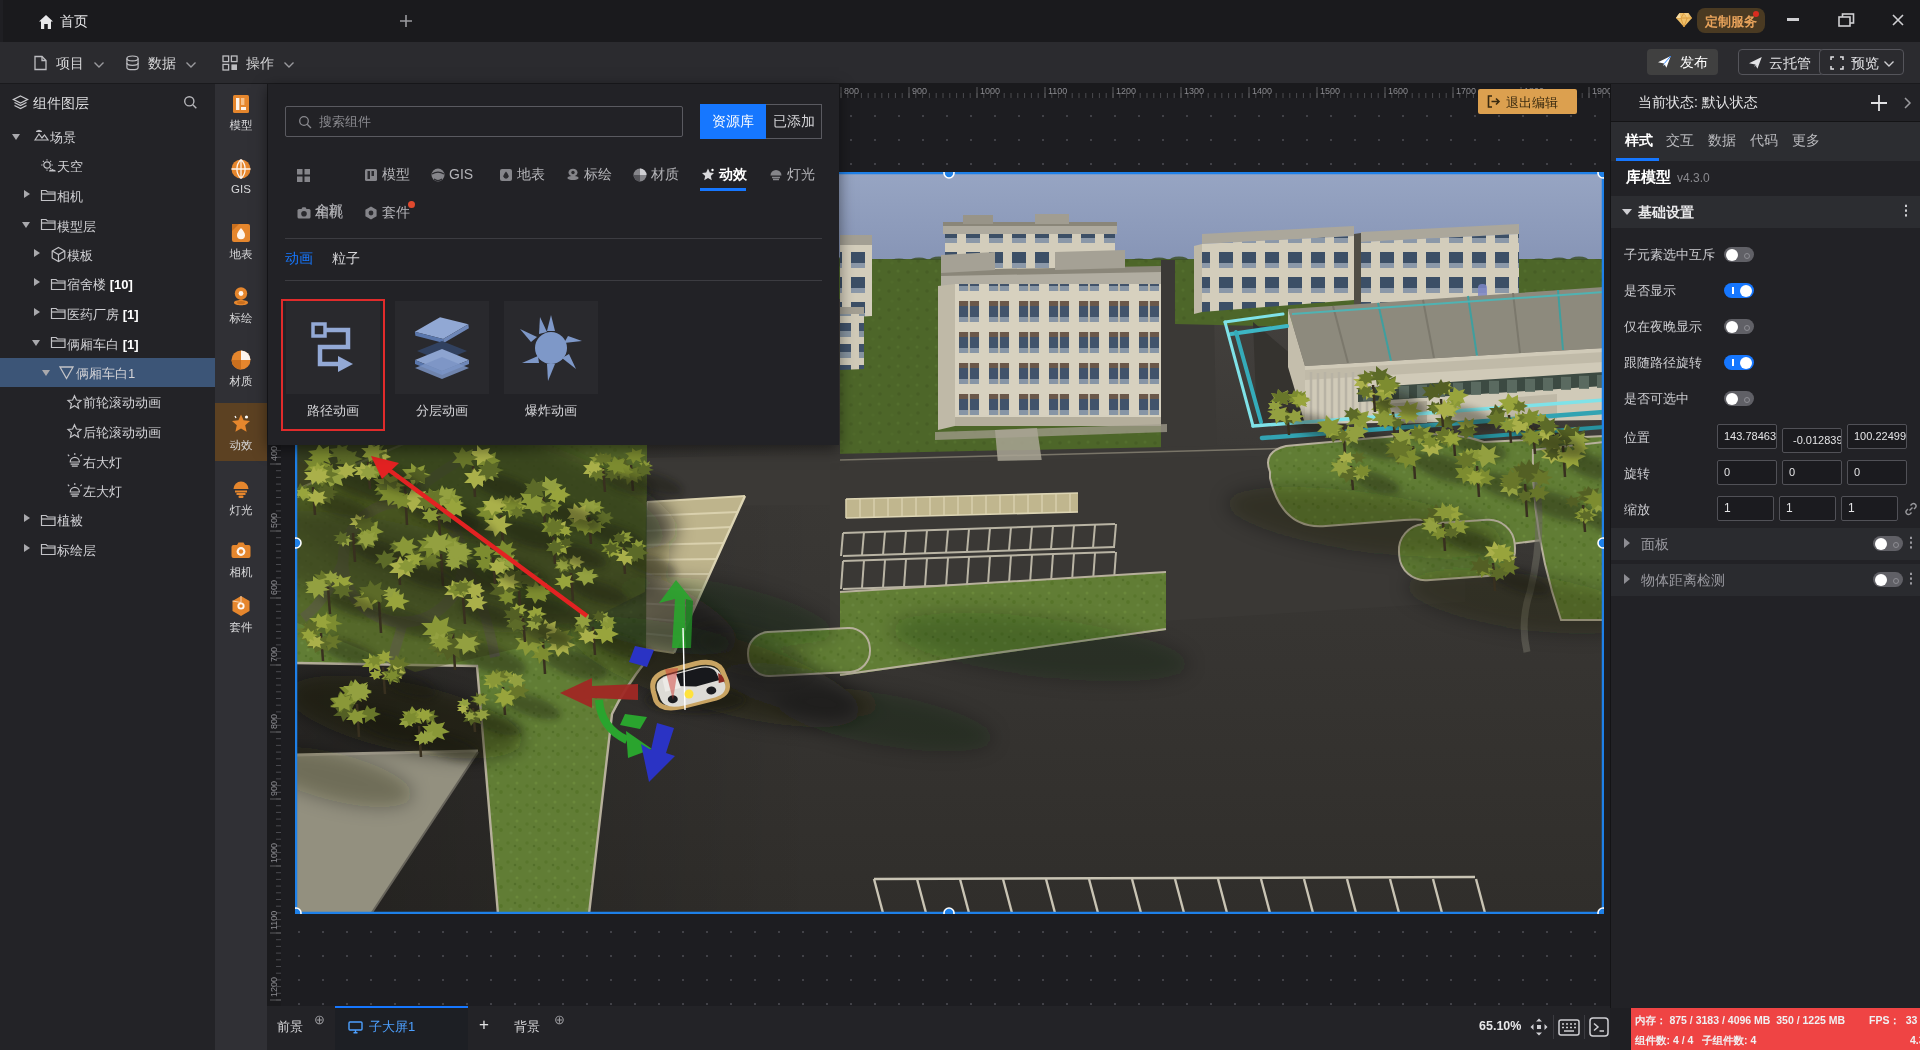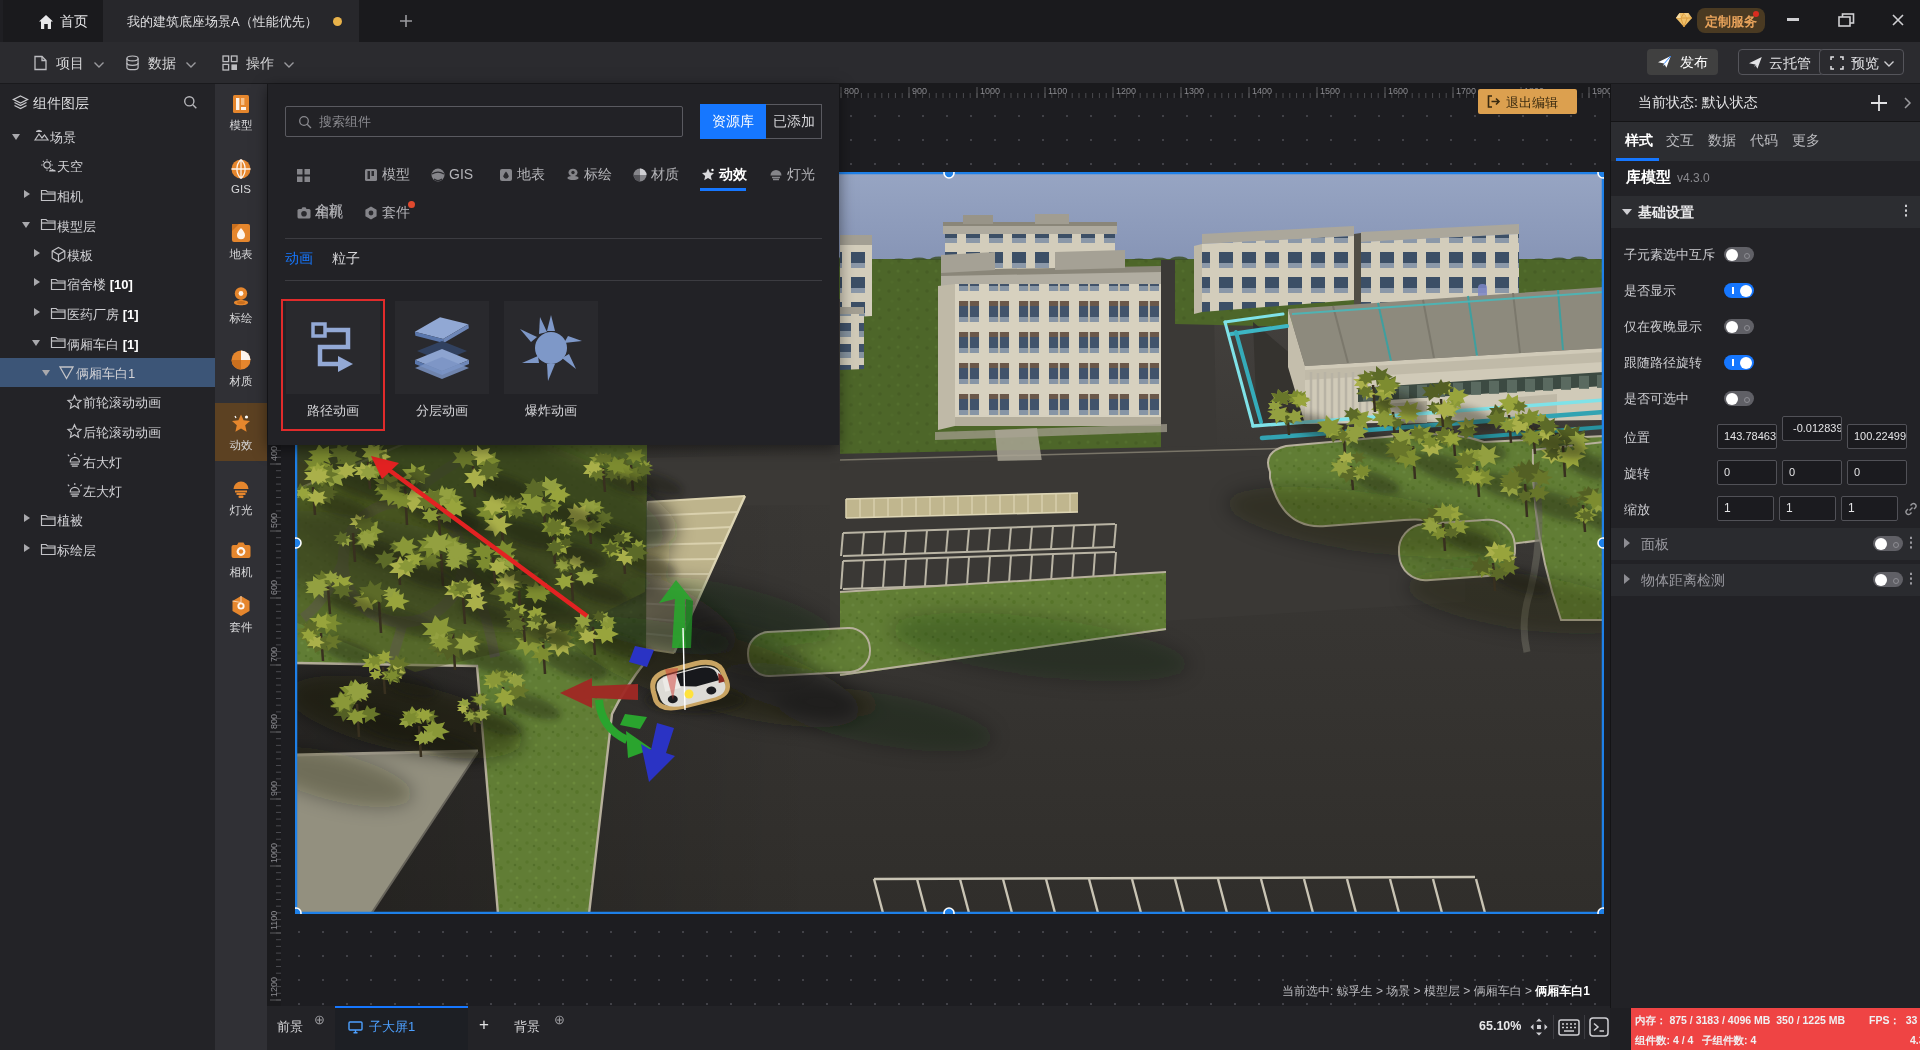--- a/index.html
+++ b/index.html
@@ -18,24 +18,20 @@
 </style>
 </head>
 <body>
 <div id="topbar">
   <div class="abs" style="left:33px;top:12px;width:18px;height:18px;">
     <svg width="20" height="20" viewBox="0 0 20 20">
         <path d="M10 3 L17 9.5 L15 9.5 L15 17 L11.8 17 L11.8 12 L8.2 12 L8.2 17 L5 17 L5 9.5 L3 9.5 Z" fill="#e8e8ea"></path>
       </svg>
   </div>
   <div class="abs" style="left:57px;top:13px;color:#e4e4e6;font-size:14px;">首页</div>
-  <div class="abs" style="left:100px;top:0;width:256px;height:42px;background:#27272b;">
-    <div class="abs" style="left:24px;top:13px;color:#dedee0;font-size:13px;">我的建筑底座场景A（性能优先）</div>
-    <div class="abs" style="left:230px;top:17px;width:9px;height:9px;border-radius:50%;background:#e8b24a;"></div>
-  </div>
   <div class="abs" style="left:394px;top:12px;width:18px;height:18px;">
     <svg width="18" height="18">
         <path d="M9 3 V15 M3 9 H15" stroke="#9a9a9e" stroke-width="1.6"></path>
       </svg>
   </div>
   <svg class="abs" style="left:1672px;top:12px;" width="18" height="16" viewBox="0 0 18 16">
       <path d="M4.5 1 H13.5 L17 6 L9 15 L1 6 Z" fill="#efc06a"></path>
       <path d="M1 6 H17 M9 15 L5.8 6 L9 1 L12.2 6 Z" stroke="#d9983c" stroke-width=".9" fill="none"></path>
       <path d="M4.5 1 L5.8 6 L1 6 Z" fill="#f7dba4"></path>
       <path d="M13.5 1 L12.2 6 L9 1 Z" fill="#f2cc85"></path>
@@ -1403,21 +1399,20 @@
       <circle cx="654" cy="741" r="5" fill="#1e80e8" stroke="#ffffff" stroke-width="1.6"></circle>
       <circle cx="1308" cy="741" r="5" fill="#1e80e8" stroke="#ffffff" stroke-width="1.6"></circle>
     </svg>
 <div class="abs" style="left:1211px;top:5px;width:99px;height:25px;background:#dca04f;border-radius:2px;">
   <svg class="abs" style="left:8px;top:5px;" width="15" height="15" viewBox="0 0 15 15">
         <path d="M6 2 H2.5 V13 H6" fill="none" stroke="#3a2a10" stroke-width="1.6"></path>
         <path d="M5.5 7.5 H12.5 M10 4.5 L13 7.5 L10 10.5" fill="none" stroke="#3a2a10" stroke-width="1.6"></path>
       </svg>
   <div class="abs" style="left:28px;top:5px;color:#3b2b10;font-size:13px;">退出编辑</div>
 </div>
-<div class="abs" style="left:0px;top:899px;width:1323px;text-align:right;font-size:12px;color:#b9b9bd;">当前选中: 鲸孚生 &gt; 场景 &gt; 模型层 &gt; 俩厢车白 &gt; <b style="color:#fff;">俩厢车白1</b></div>
 
 </div>
 <div id="leftpanel">
   <svg class="abs" style="left:12px;top:11px;" width="17" height="15" viewBox="0 0 17 15">
       <path d="M8.5 1 L15.5 4.5 L8.5 8 L1.5 4.5 Z" fill="none" stroke="#c9c9cd" stroke-width="1.3"></path>
       <path d="M2.5 7.5 L8.5 10.6 L14.5 7.5 M2.5 10.5 L8.5 13.6 L14.5 10.5" fill="none" stroke="#c9c9cd" stroke-width="1.3"></path>
     </svg>
   <div class="abs" style="left:33px;top:11px;color:#dcdcde;font-size:14px;">组件图层</div>
   <svg class="abs" style="left:183px;top:11px;" width="15" height="15">
       <circle cx="6.3" cy="6.3" r="4.6" fill="none" stroke="#b5b5b9" stroke-width="1.4"></circle>
@@ -1731,21 +1726,21 @@
       <div class="abs" style="left:16px;top:1.5px;width:12px;height:12px;border-radius:50%;background:#fff;"></div>
       <div class="abs" style="left:8px;top:4px;width:1.5px;height:7px;background:#fff;"></div>
     </div>
 <div class="abs" style="left:13px;top:306px;color:#cdcdd1;font-size:13px;">是否可选中</div>
 <div class="abs" style="left:113px;top:307px;width:30px;height:15px;border-radius:8px;background:#606066;">
       <div class="abs" style="left:2px;top:1.5px;width:12px;height:12px;border-radius:50%;background:#fff;"></div>
       <div class="abs" style="left:20px;top:5.5px;width:6px;height:6px;border:1.5px solid #8d8d93;border-radius:50%;"></div>
     </div>
 <div class="abs" style="left:13px;top:345px;color:#cdcdd1;font-size:13px;">位置</div>
     <div class="abs" style="left:106px;top:340px;width:60px;height:25px;background:#1b1b1f;border:1px solid #515157;border-radius:2px;color:#e4e4e6;font-size:11px;line-height:23px;padding-left:6px;white-space:nowrap;overflow:hidden;">143.78463</div>
-    <div class="abs" style="left:171px;top:332px;width:60px;height:25px;background:#1b1b1f;border:1px solid #515157;border-radius:2px;color:#e4e4e6;font-size:11px;line-height:23px;padding-left:10px;white-space:nowrap;overflow:hidden;">-0.012839</div>
+    <div class="abs" style="left:171px;top:344px;width:60px;height:25px;background:#1b1b1f;border:1px solid #515157;border-radius:2px;color:#e4e4e6;font-size:11px;line-height:23px;padding-left:10px;white-space:nowrap;overflow:hidden;">-0.012839</div>
     <div class="abs" style="left:236px;top:340px;width:60px;height:25px;background:#1b1b1f;border:1px solid #515157;border-radius:2px;color:#e4e4e6;font-size:11px;line-height:23px;padding-left:6px;white-space:nowrap;overflow:hidden;">100.22499</div>
 <div class="abs" style="left:13px;top:381px;color:#cdcdd1;font-size:13px;">旋转</div>
     <div class="abs" style="left:106px;top:376px;width:60px;height:25px;background:#1b1b1f;border:1px solid #515157;border-radius:2px;color:#e4e4e6;font-size:11px;line-height:23px;padding-left:6px;white-space:nowrap;overflow:hidden;">0</div>
     <div class="abs" style="left:171px;top:376px;width:60px;height:25px;background:#1b1b1f;border:1px solid #515157;border-radius:2px;color:#e4e4e6;font-size:11px;line-height:23px;padding-left:6px;white-space:nowrap;overflow:hidden;">0</div>
     <div class="abs" style="left:236px;top:376px;width:60px;height:25px;background:#1b1b1f;border:1px solid #515157;border-radius:2px;color:#e4e4e6;font-size:11px;line-height:23px;padding-left:6px;white-space:nowrap;overflow:hidden;">0</div>
 <div class="abs" style="left:13px;top:417px;color:#cdcdd1;font-size:13px;">缩放</div>
     <div class="abs" style="left:106px;top:412px;width:57px;height:25px;background:#1b1b1f;border:1px solid #515157;border-radius:2px;color:#e4e4e6;font-size:12px;line-height:23px;padding-left:6px;white-space:nowrap;overflow:hidden;">1</div>
     <div class="abs" style="left:168px;top:412px;width:57px;height:25px;background:#1b1b1f;border:1px solid #515157;border-radius:2px;color:#e4e4e6;font-size:12px;line-height:23px;padding-left:6px;white-space:nowrap;overflow:hidden;">1</div>
     <div class="abs" style="left:230px;top:412px;width:57px;height:25px;background:#1b1b1f;border:1px solid #515157;border-radius:2px;color:#e4e4e6;font-size:12px;line-height:23px;padding-left:6px;white-space:nowrap;overflow:hidden;">1</div>
     <svg class="abs" style="left:293px;top:418px;" width="14" height="14" viewBox="0 0 14 14">

